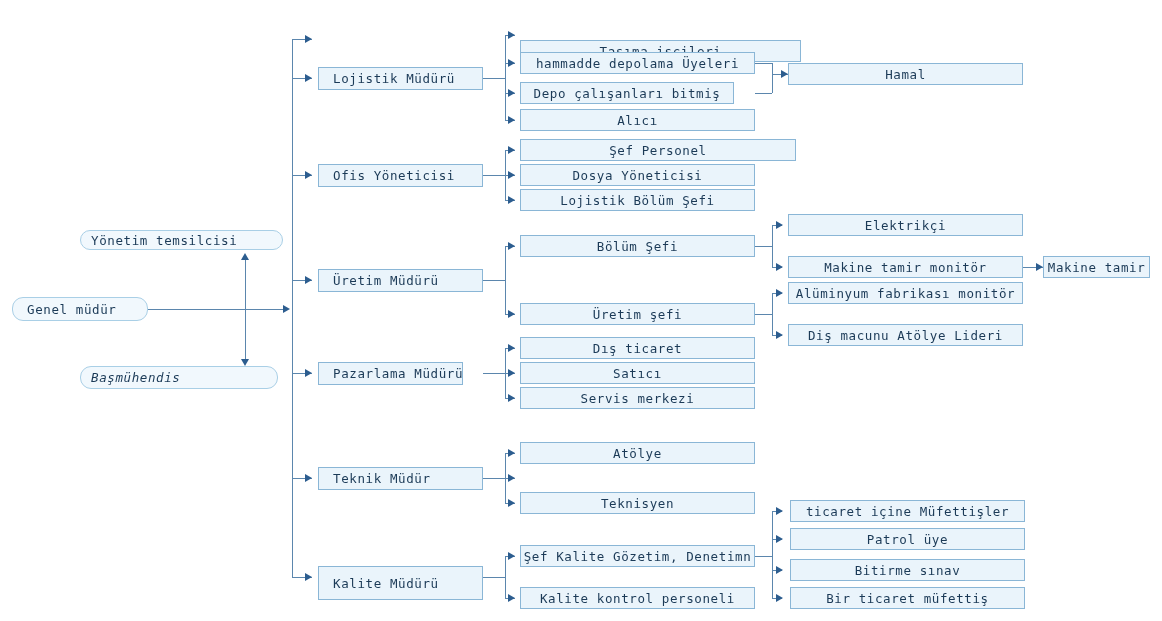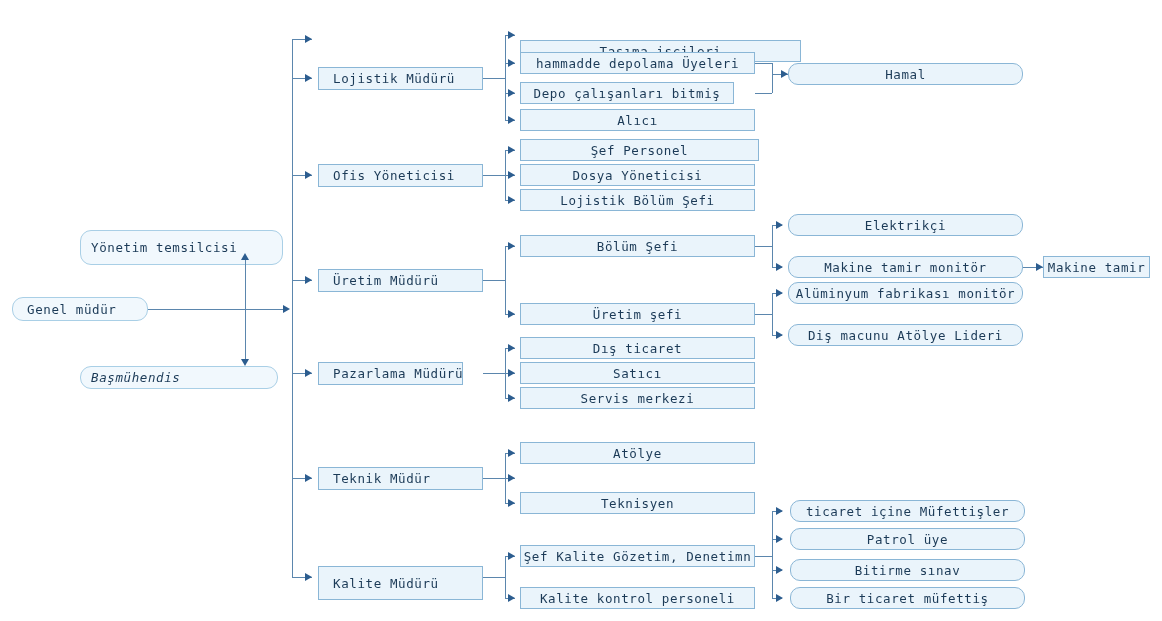--- a/index.html
+++ b/index.html
@@ -19,21 +19,21 @@
     align-items:center;
     white-space:nowrap;
   }
   .node.rounded{
     border-radius:11px;
     border-color:#a9cfe6;
     background:#f1f8fd;
   }
   .node.lvl1{ padding-left:14px; }
   .node.lvl2{ justify-content:center; padding:0 8px; }
-  .node.lvl3{ justify-content:center; padding:0 8px;border-radius:10px; }
+  .node.lvl3{ justify-content:center; padding:0 8px; }
   .node.lvl4{ justify-content:center; padding:0 8px; }
   .node.root{ padding-left:14px; }
 
   
   .ln{position:absolute;background:#5b86ad;}
   .lnh{height:1px;}
   .lnv{width:1px;}
   .arrow{
     position:absolute;
     width:0;height:0;
@@ -54,21 +54,21 @@
     border-top:7px solid #2c5d8f;
   }
 </style>
 </head>
 <body>
 
 <div id="canvas">
 
   <div class="node rounded root" style="left:12px;top:297px;width:136px;height:24px;">Genel müdür</div>
 
-  <div class="node rounded" style="left:80px;top:230px;width:203px;height:35px;padding-left:10px;">Yönetim temsilcisi</div>
+  <div class="node rounded" style="left:80px;top:230px;width:203px;height:20px;padding-left:10px;">Yönetim temsilcisi</div>
 
   <div class="node rounded" style="left:80px;top:366px;width:198px;height:23px;padding-left:10px;font-style:italic;">Başmühendis</div>
 
   <div class="ln lnh" style="left:148px;top:309px;width:137px;"></div>
   <div class="arrow" style="left:283px;top:305px;"></div>
 
   <div class="ln lnv" style="left:245px;top:260px;height:99px;"></div>
   <div class="arrow-up" style="left:241px;top:253px;"></div>
   <div class="arrow-down" style="left:241px;top:359px;"></div>
 
@@ -125,21 +125,21 @@
   <div class="ln lnv" style="left:772px;top:63px;height:30px;"></div>
   <div class="ln lnh" style="left:772px;top:74px;width:16px;"></div>
   <div class="arrow" style="left:781px;top:70px;"></div>
   <div class="node lvl3" style="left:788px;top:63px;width:235px;height:22px;">Hamal</div>
 
   <div class="ln lnh" style="left:483px;top:175px;width:22px;"></div>
   <div class="ln lnv" style="left:505px;top:150px;height:50px;"></div>
 
   <div class="ln lnh" style="left:505px;top:150px;width:10px;"></div>
   <div class="arrow" style="left:508px;top:146px;"></div>
-  <div class="node lvl2" style="left:520px;top:139px;width:239px;height:22px;">Şef Personel</div>
+  <div class="node lvl2" style="left:520px;top:139px;width:276px;height:22px;">Şef Personel</div>
 
   <div class="ln lnh" style="left:505px;top:175px;width:10px;"></div>
   <div class="arrow" style="left:508px;top:171px;"></div>
   <div class="node lvl2" style="left:520px;top:164px;width:235px;height:22px;">Dosya Yöneticisi</div>
 
   <div class="ln lnh" style="left:505px;top:200px;width:10px;"></div>
   <div class="arrow" style="left:508px;top:196px;"></div>
   <div class="node lvl2" style="left:520px;top:189px;width:235px;height:22px;">Lojistik Bölüm Şefi</div>
 
   <div class="ln lnh" style="left:483px;top:280px;width:22px;"></div>

